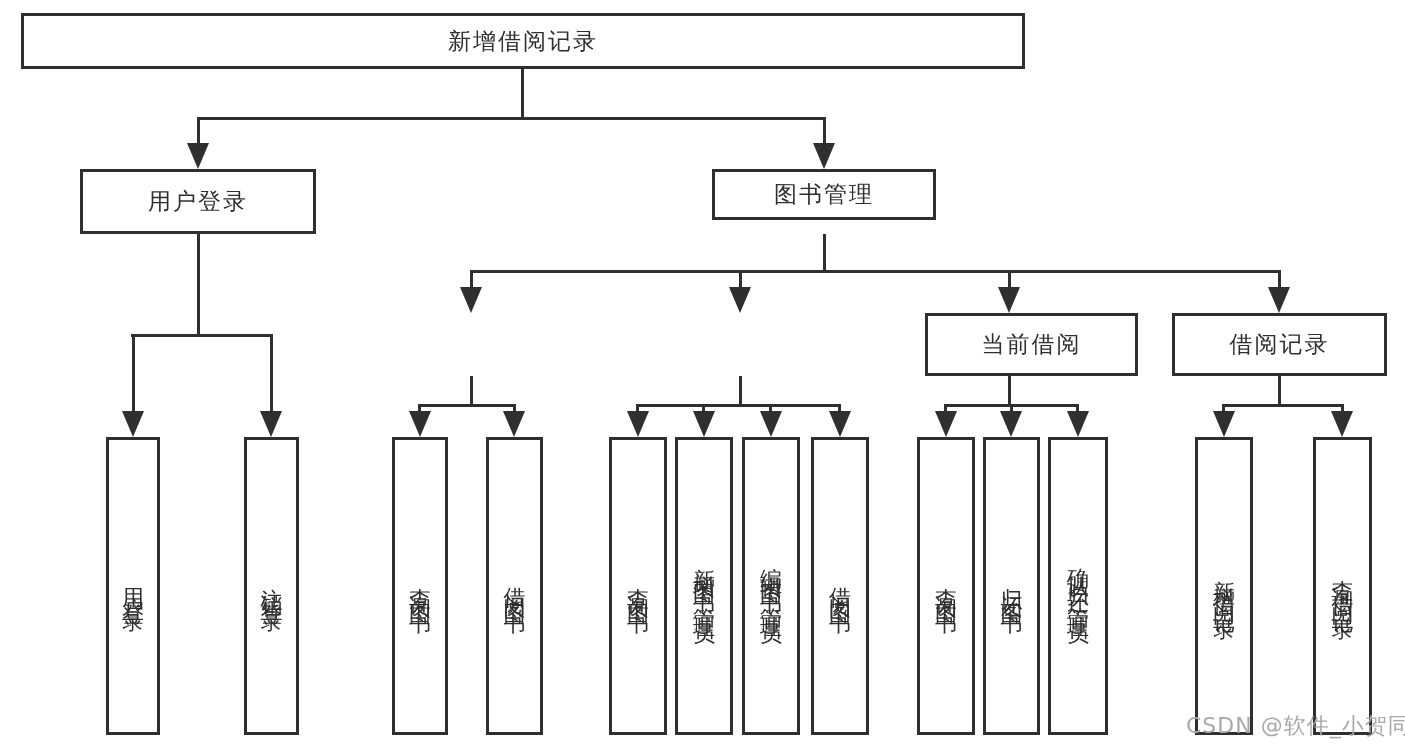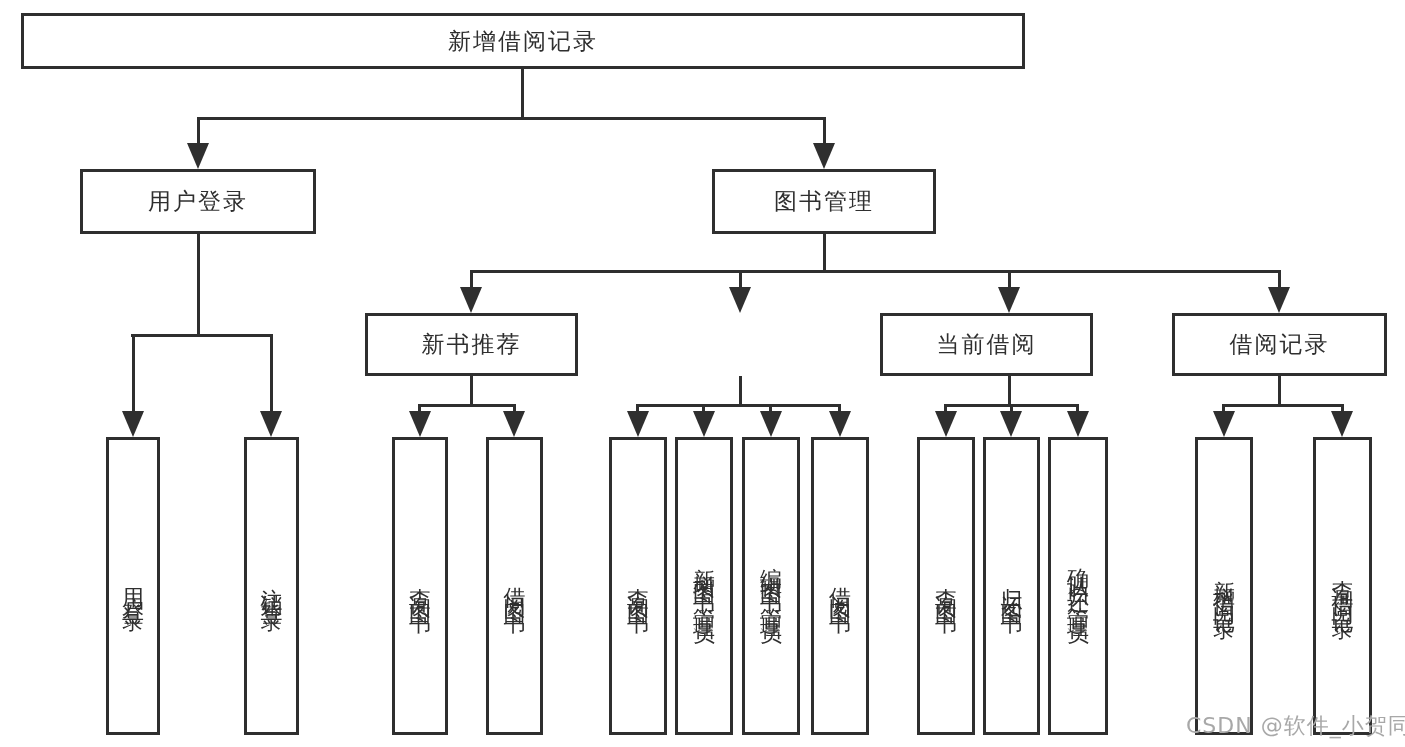--- a/index.html
+++ b/index.html
@@ -38,21 +38,21 @@
   <div class="vl" style="left:521px;top:69px;height:49px"></div>
   <div class="hl" style="left:197px;top:117px;width:629px"></div>
   <div class="vl" style="left:197px;top:118px;height:28px"></div>
   <div class="ar" style="left:187px;top:143px"></div>
   <div class="vl" style="left:823px;top:118px;height:28px"></div>
   <div class="ar" style="left:813px;top:143px"></div>
 
   <div class="box" style="left:80px;top:169px;width:236px;height:65px">
     <span class="hlbl">用户登录</span>
   </div>
-  <div class="box" style="left:712px;top:169px;width:224px;height:65px">
+  <div class="box" style="left:712px;top:169px;width:224px;height:51px">
     <span class="hlbl">图书管理</span>
   </div>
 
   <div class="vl" style="left:197px;top:234px;height:101px"></div>
   <div class="hl" style="left:131px;top:334px;width:142px"></div>
   <div class="vl" style="left:132px;top:335px;height:82px"></div>
   <div class="ar" style="left:122px;top:411px"></div>
   <div class="vl" style="left:270px;top:335px;height:82px"></div>
   <div class="ar" style="left:260px;top:411px"></div>
 
@@ -60,24 +60,21 @@
   <div class="hl" style="left:470px;top:270px;width:811px"></div>
   <div class="vl" style="left:470px;top:271px;height:20px"></div>
   <div class="ar" style="left:460px;top:287px"></div>
   <div class="vl" style="left:739px;top:271px;height:20px"></div>
   <div class="ar" style="left:729px;top:287px"></div>
   <div class="vl" style="left:1008px;top:271px;height:20px"></div>
   <div class="ar" style="left:998px;top:287px"></div>
   <div class="vl" style="left:1278px;top:271px;height:20px"></div>
   <div class="ar" style="left:1268px;top:287px"></div>
 
-  <div class="box" style="left:365px;top:313px;width:213px;height:63px">
-    <span class="hlbl">新书推荐</span>
-  </div>
-  <div class="box" style="left:880px;top:313px;width:213px;height:63px">
+  <div class="box" style="left:925px;top:313px;width:213px;height:63px">
     <span class="hlbl">当前借阅</span>
   </div>
   <div class="box" style="left:1172px;top:313px;width:215px;height:63px">
     <span class="hlbl">借阅记录</span>
   </div>
 
   <div class="vl" style="left:470px;top:376px;height:30px"></div>
   <div class="hl" style="left:418px;top:404px;width:98px"></div>
   <div class="vl" style="left:418px;top:405px;height:16px"></div>
   <div class="ar" style="left:409px;top:411px"></div>

